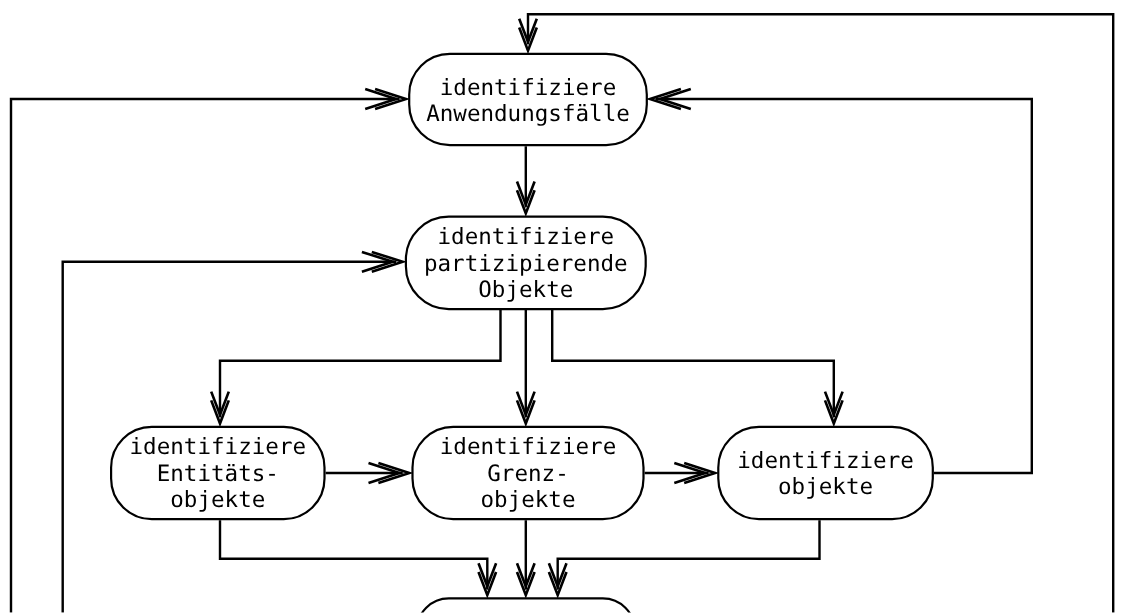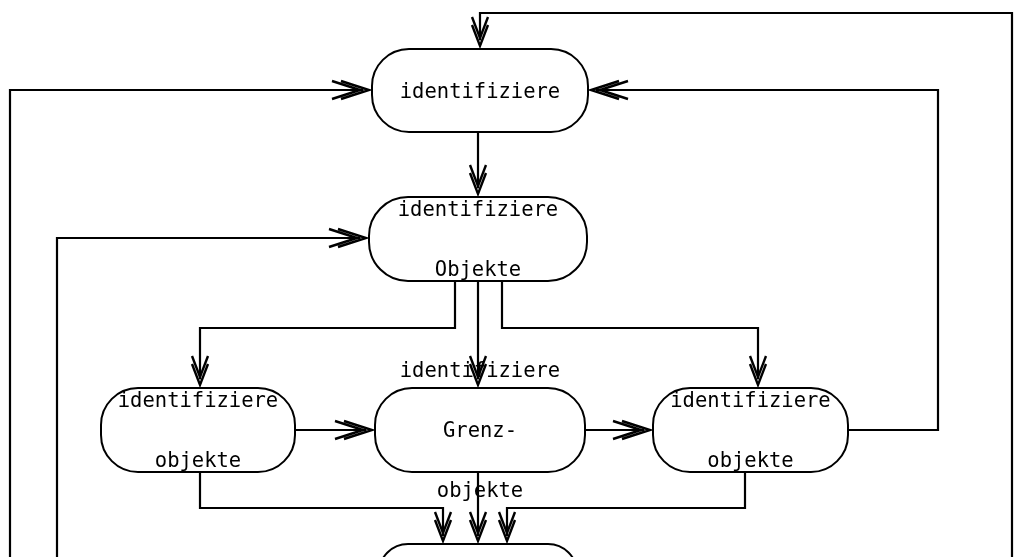--- a/index.html
+++ b/index.html
@@ -31,21 +31,20 @@
     border: 2.5px solid #000000;
     display: flex;
     flex-direction: column;
     align-items: center;
     justify-content: center;
     text-align: center;
     color: #000000;
     font-size: 20.5px;
     line-height: 24px;
     z-index: 2;
-    gap: 36px;
   }
   .node span { display: block; white-space: nowrap; }
 </style>
 </head>
 <body>
 
 <div id="stage">
 
   <svg id="edges" viewBox="0 0 1024 557">
 
@@ -110,29 +109,32 @@
     </g>
 
     <g>
       <path d="M745,473 L745,508 L507,508 L507,536"></path>
       <path class="ah" d="M499,520 L507,541 L515,520 M499,512 L507,533 L515,512"></path>
     </g>
   </svg>
 
   <div class="node" style="left:371px; top:48px; width:218px; height:85px; border-radius:38px;">
     <span>identifiziere</span>
+    <span>Anwendungsfälle</span>
   </div>
 
   <div class="node" style="left:368px; top:196px; width:220px; height:86px; border-radius:40px;">
     <span>identifiziere</span>
+    <span>partizipierende</span>
     <span>Objekte</span>
   </div>
 
   <div class="node" style="left:100px; top:387px; width:196px; height:86px; border-radius:38px;">
     <span>identifiziere</span>
+    <span>Entitäts-</span>
     <span>objekte</span>
   </div>
 
   <div class="node" style="left:374px; top:387px; width:212px; height:86px; border-radius:38px;">
     <span>identifiziere</span>
     <span>Grenz-</span>
     <span>objekte</span>
   </div>
 
   <div class="node" style="left:652px; top:387px; width:197px; height:86px; border-radius:38px;">

